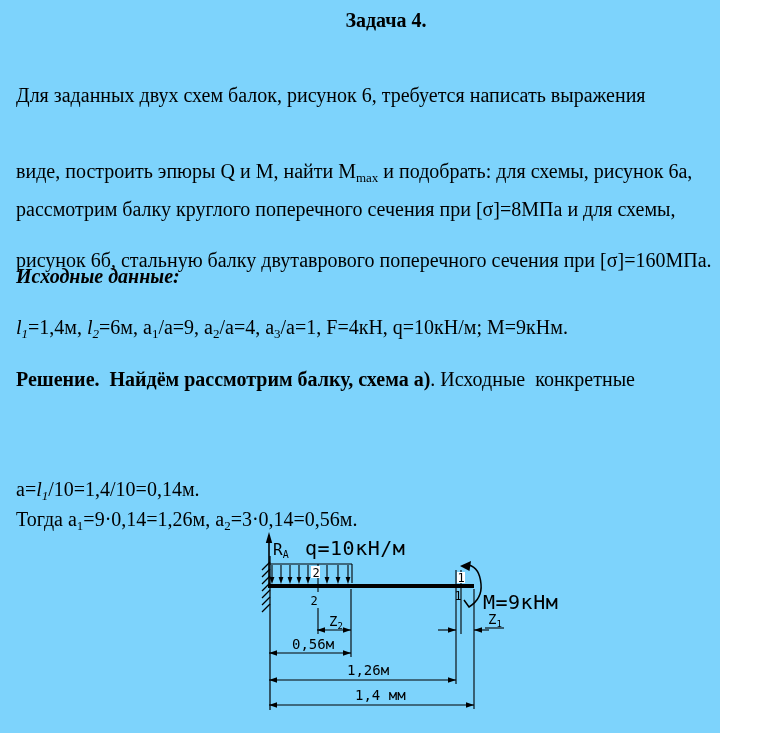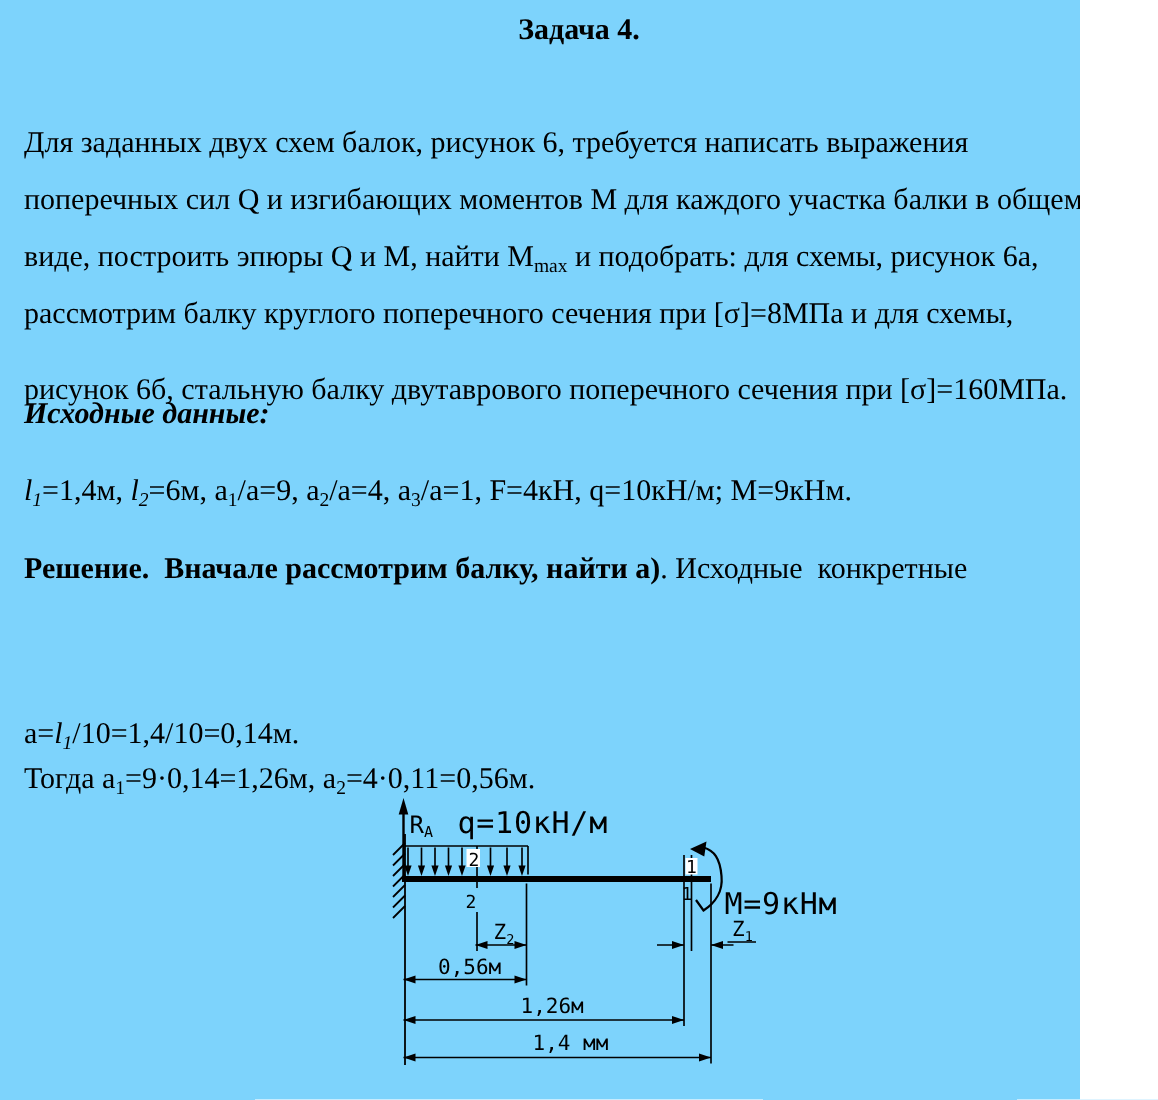--- a/index.html
+++ b/index.html
@@ -21,29 +21,28 @@
   .lbl-rsub{font-size:10px;}
 </style>
 </head>
 <body>
 
 <div class="page">
 
   <div class="doc-title">Задача 4.</div>
 
   <div class="tl" style="top:62px"><span>Для заданных двух схем балок, рисунок 6, требуется написать выражения</span></div>
-  <div class="tl" style="top:100px"><span>поперечных сил Q и изгибающих моментов М для каждого участка балки в общем</span></div>
   <div class="tl" style="top:138px"><span>виде, построить эпюры Q и М, найти М</span><span class="sub">max</span><span> и подобрать: для схемы, рисунок 6а,</span></div>
   <div class="tl" style="top:176px"><span>рассмотрим балку круглого поперечного сечения при [σ]=8МПа и для схемы,</span></div>
   <div class="tl" style="top:227px"><span>рисунок 6б, стальную балку двутаврового поперечного сечения при [σ]=160МПа.</span></div>
   <div class="tl" style="top:243px"><span style="font-weight: bold; font-style: italic;">Исходные данные:</span></div>
   <div class="tl" style="top:294px"><span style="font-style: italic;">l</span><span class="sub" style="font-style: italic;">1</span><span>=1,4м, </span><span style="font-style: italic;">l</span><span class="sub" style="font-style: italic;">2</span><span>=6м, а</span><span class="sub">1</span><span>/а=9, а</span><span class="sub">2</span><span>/а=4, а</span><span class="sub">3</span><span>/а=1, F=4кН, q=10кН/м; М=9кНм.</span></div>
-  <div class="tl" style="top:346px"><span style="font-weight: bold;">Решение.  Вначале рассмотрим балку, найти а)</span><span>. Исходные  конкретные</span></div>
+  <div class="tl" style="top:346px"><span style="font-weight: bold;">Решение.  Найдём рассмотрим балку, схема а)</span><span>. Исходные  конкретные</span></div>
   <div class="tl" style="top:456px"><span>а=</span><span style="font-style: italic;">l</span><span class="sub" style="font-style: italic;">1</span><span>/10=1,4/10=0,14м.</span></div>
-  <div class="tl" style="top:486px"><span>Тогда а</span><span class="sub">1</span><span>=9·0,14=1,26м, а</span><span class="sub">2</span><span>=4·0,11=0,56м.</span></div>
+  <div class="tl" style="top:486px"><span>Тогда а</span><span class="sub">1</span><span>=9·0,14=1,26м, а</span><span class="sub">2</span><span>=3·0,14=0,56м.</span></div>
 
   <svg class="figure-svg" width="772" height="213" viewBox="0 520 772 213">
     <g stroke="#000" stroke-width="1.2" fill="none">
       <line x1="270" y1="556" x2="270" y2="710"></line>
       <g>
         <line x1="270" y1="562" x2="262" y2="570"></line>
         <line x1="270" y1="569" x2="262" y2="577"></line>
         <line x1="270" y1="576" x2="262" y2="584"></line>
         <line x1="270" y1="583" x2="262" y2="591"></line>
         <line x1="270" y1="590" x2="262" y2="598"></line>

